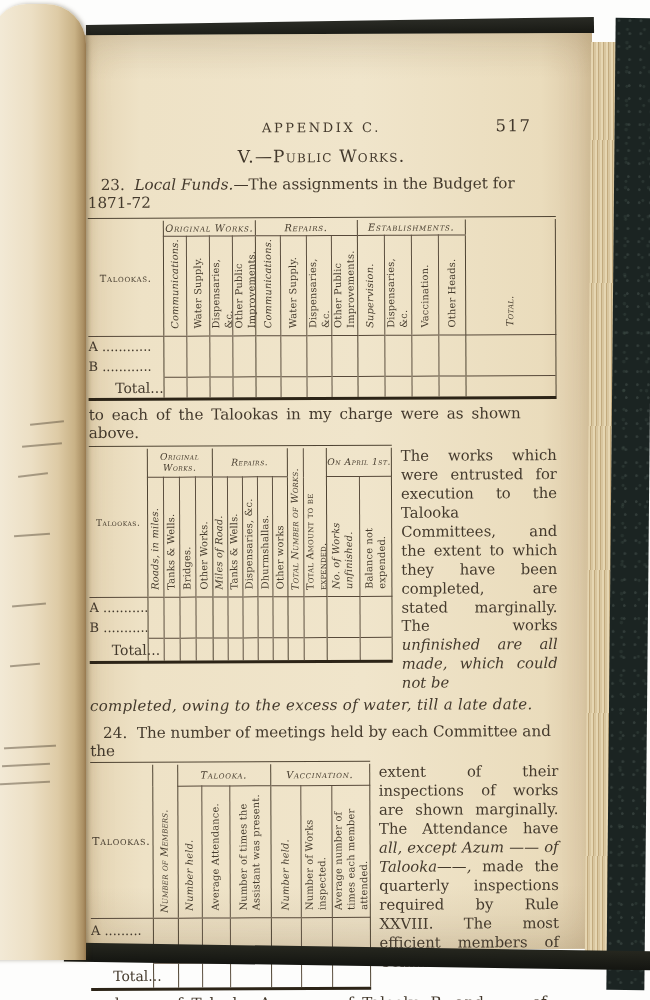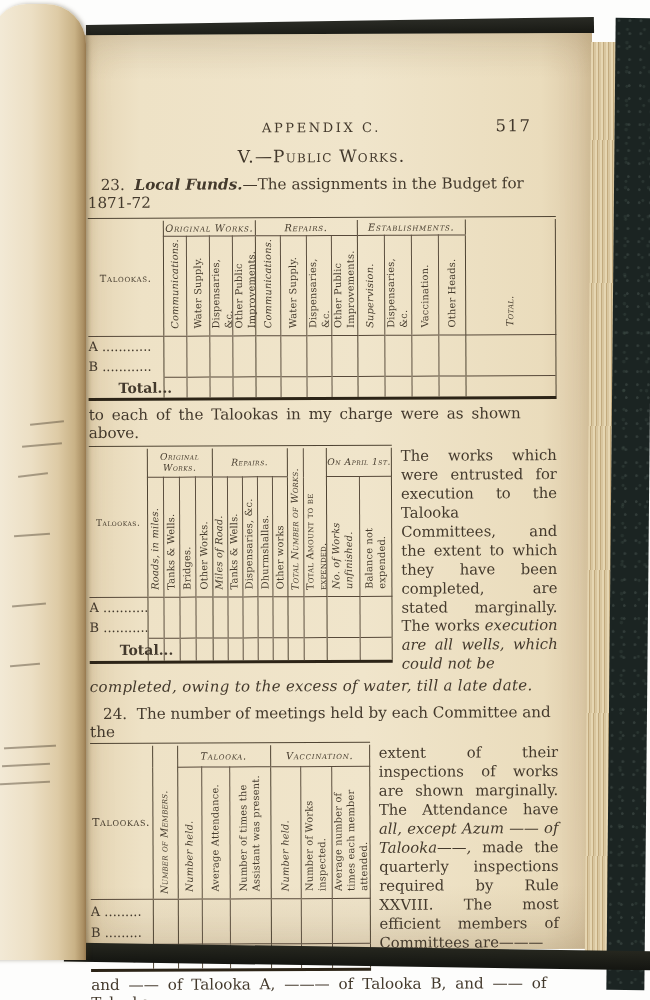--- a/index.html
+++ b/index.html
@@ -51,21 +51,21 @@
     box-shadow:2px 0 4px rgba(60,45,20,.35);
   }
   .frag{position:absolute;background:rgba(88,76,56,.48);filter:blur(.6px);}
 
   
   .content{position:absolute;left:9px;top:86px;width:468px;color:#43392c;}
   .page-head{position:relative;text-align:center;font-size:13px;letter-spacing:2.6px;}
   .page-number{position:absolute;right:24px;top:-3px;font-size:16.5px;letter-spacing:1.5px;}
   .section-heading{text-align:center;font-variant:small-caps;font-size:17px;letter-spacing:1.2px;margin-top:11px;}
   .lead-par{font-size:15.2px;margin-top:9px;text-indent:13px;}
-  .lead-par i{font-style:italic;font-weight:bold;}
+  .lead-par i{font-style:italic;}
   .between-line{font-size:15.2px;margin:5px 0 4px;word-spacing:3px;}
   .completed-line{font-style:italic;font-size:15px;margin:3px 0 2px;letter-spacing:.3px;}
   .closing-line{font-size:15.2px;margin-top:4px;word-spacing:4px;}
 
   
   .t-wrap{border-top:1.4px solid #4f4433;border-bottom:3.4px solid #2c2417;padding-top:2px;}
   .t-wrap1{margin-top:6px;}
   table{border-collapse:collapse;table-layout:fixed;}
   th,td{padding:0;font-weight:normal;}
   .grp th{
@@ -83,21 +83,21 @@
   .v{
     display:inline-block;writing-mode:vertical-rl;transform:rotate(180deg);
     font-size:9.8px;line-height:1.3;letter-spacing:.2px;text-align:left;color:#473d2f;
   }
   .gl{border-left:1.6px solid #4f4433;font-style:italic;}
   .tl{border-left:1px solid #5d5040;}
   .gr{border-right:1.3px solid #4f4433;}
   .ab td{vertical-align:middle;}
   .row-label{font-size:13px;line-height:1.55;text-align:left;white-space:nowrap;overflow:hidden;}
   .total-row td{border-top:1px solid #57493a;}
-  .total-row td.total-label{border-top:none;font-size:14px;padding-left:30px;text-align:right;white-space:nowrap;font-weight:bold;}
+  .total-row td.total-label{border-top:none;font-size:14px;padding-left:22px;text-align:right;white-space:nowrap;}
 
   
   .t1{width:100%;}
   .t1 .vh th{height:96px;}
   .t1 .v{height:90px;}
   .t1 .total-cell .v{height:100px;}
   .t1 .ab td{height:37px;}
   .t1 .total-row td{height:20px;}
 
   
@@ -299,21 +299,21 @@
                   <td class="tl"></td>
                 <td class="gl"></td>
                   <td class="tl"></td>
                 <td class="gl"></td>
                   <td class="tl gr"></td>
               </tr>
             </tbody>
           </table>
         </div>
         <div class="margin-note">
-          <span>The works which were entrusted for execution to the Talooka Committees, and the extent to which they have been completed, are stated marginally. The works </span><i>execution are all wells, which could not be</i>
+          <span>The works which were entrusted for execution to the Talooka Committees, and the extent to which they have been completed, are stated marginally. The works </span><i>unfinished are all made, which could not be</i>
         </div>
       </div>
 
       <div class="completed-line">completed, owing to the excess of water, till a late date.</div>
 
       <div class="lead-par">
         <span>24.</span>&nbsp;
         <span>The number of meetings held by each Committee and the</span>
       </div>
 

